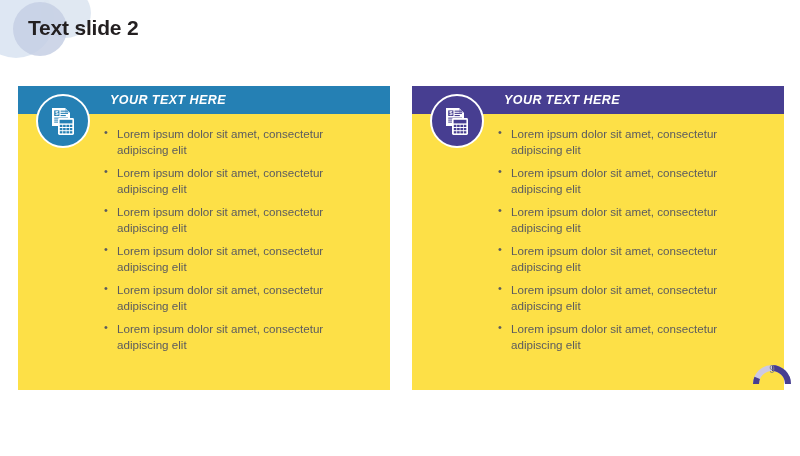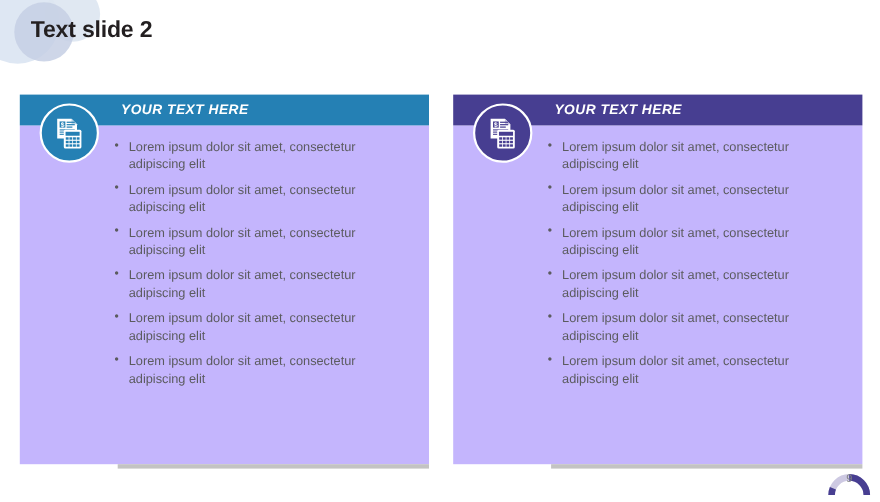--- a/index.html
+++ b/index.html
@@ -12,21 +12,21 @@
     background: #ffffff;
     font-family: "Liberation Sans", sans-serif;
     overflow: hidden;
     position: relative;
   }
 
   .slide {
     position: absolute;
     left: 0; top: 0;
     width: 800px;
-    height: 456px;
+    height: 390px;
     background: #ffffff;
     overflow: hidden;
   }
 
   
   .deco-circle {
     position: absolute;
     border-radius: 50%;
     pointer-events: none;
   }
@@ -90,21 +90,21 @@
   .panel-header-title {
     color: #ffffff;
     font-size: 12.5px;
     font-weight: bold;
     letter-spacing: 0.45px;
     text-transform: uppercase;
     font-style: italic;
   }
 
   .panel-body {
-    background: #c4b5fd;
+    background: #fde047;
     min-height: 308px;
     padding: 12px 16px 10px 86px;
     box-sizing: border-box;
   }
 
   .panel-footer-bar {
     height: 4px;
     margin-left: 89px;
     background: #c3c3c3;
   }

